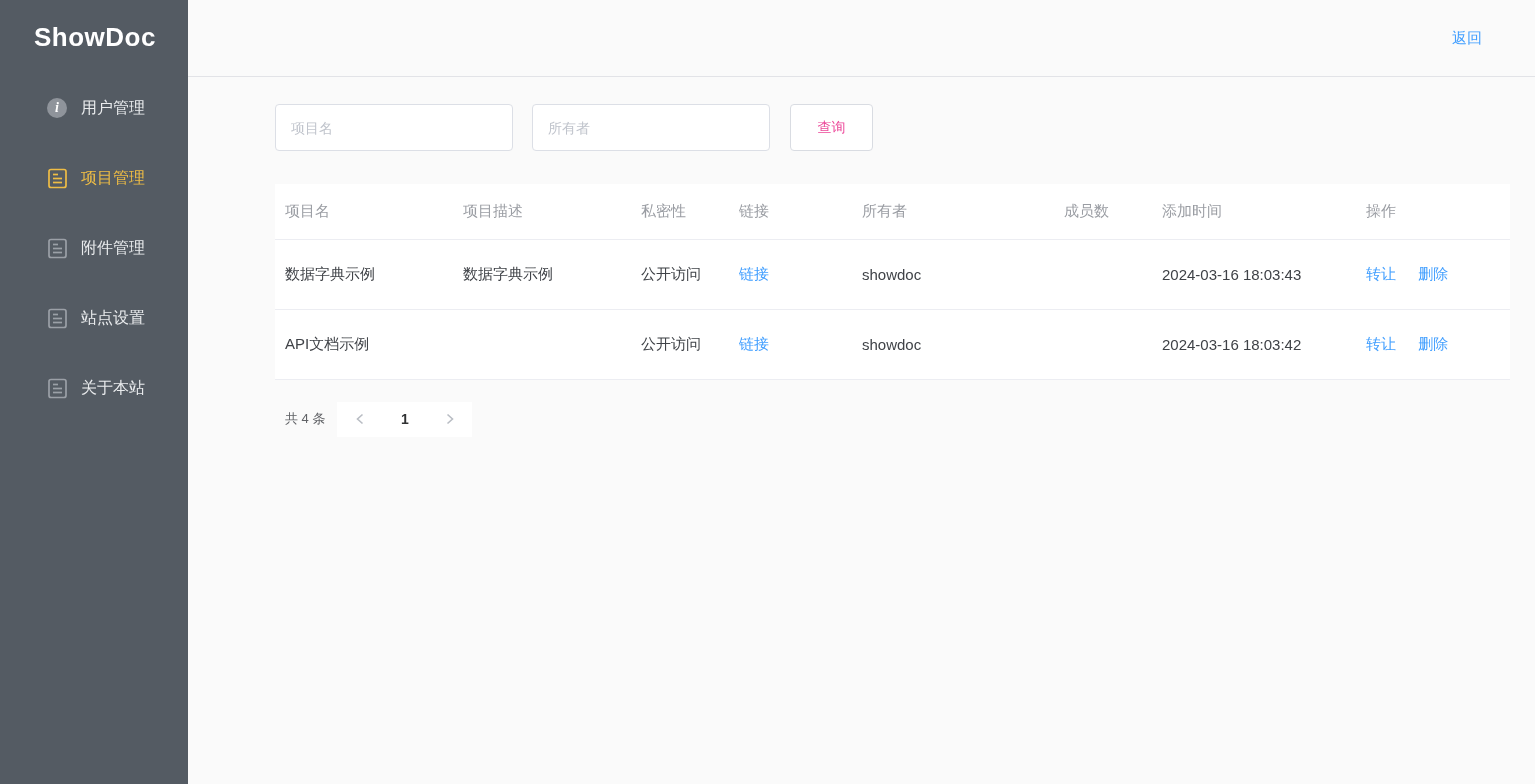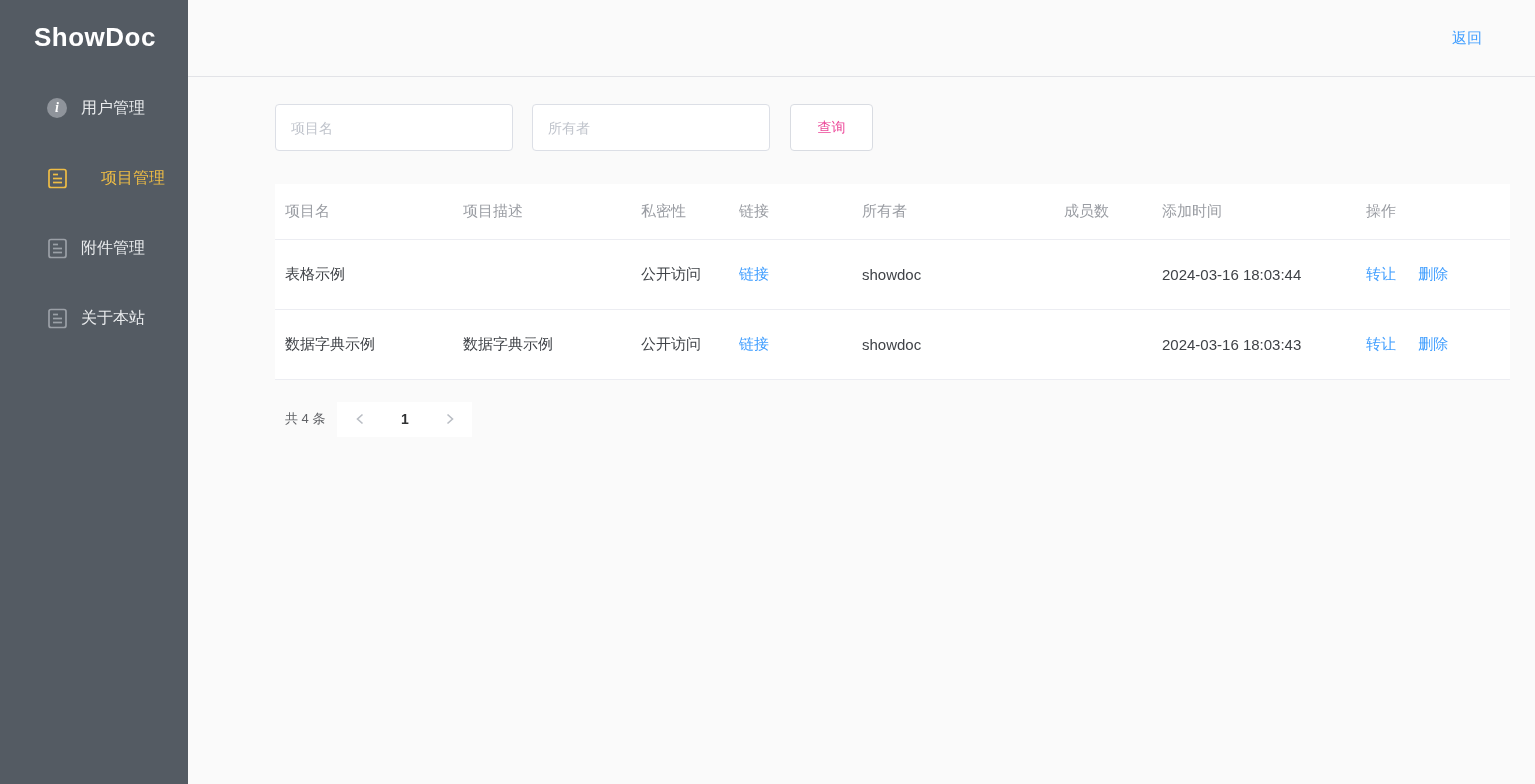--- a/index.html
+++ b/index.html
@@ -5,21 +5,21 @@
   * { margin:0; padding:0; box-sizing:border-box; }
   html,body { width:1535px; height:784px; overflow:hidden; font-family:"Liberation Sans","DejaVu Sans",sans-serif; }
   .app { position:relative; width:1307px; height:784px; background:#fafafa; }
 
   
   .sidebar { position:absolute; left:0; top:0; width:188px; height:784px; background:#545b63; }
   .logo { color:#ffffff; font-size:26px; font-weight:bold; padding:22px 0 0 34px; letter-spacing:.5px; }
   .menu { margin-top:20px; }
   .menu-item { height:70px; display:flex; align-items:center; padding-left:46px; color:#e9ebed; font-size:16px; cursor:pointer; }
   .menu-item .mi-icon { width:22px; height:22px; margin-right:13px; color:#9ba0a7; display:flex; align-items:center; justify-content:center; flex:none; }
-  .menu-item.active { color:#efbd45;gap:20px; }
+  .menu-item.active { color:#efbd45; }
   .menu-item.active .mi-icon { color:#efbd45; }
   .info-circle { width:20px; height:20px; border-radius:50%; background:#8f949b; color:#fff;
     font-family:"Liberation Serif","DejaVu Serif",serif; font-style:italic; font-weight:bold;
     display:flex; align-items:center; justify-content:center; font-size:14px; line-height:1; }
 
   
   .main { position:absolute; left:188px; top:0; width:1347px; height:784px; background:#fafafa; }
   .topbar { height:77px; border-bottom:1px solid #e2e3e7; display:flex; align-items:center; justify-content:flex-end; padding-right:53px; background:#fafafa; }
   .back-link { color:#409eff; font-size:15px; text-decoration:none; cursor:pointer; }
 
@@ -85,20 +85,31 @@
               <rect x="1" y="1.5" width="17" height="18" rx="2" fill="none" stroke="currentColor" stroke-width="1.7"></rect>
               <line x1="5" y1="6.5" x2="10" y2="6.5" stroke="currentColor" stroke-width="1.7"></line>
               <line x1="5" y1="10.5" x2="14" y2="10.5" stroke="currentColor" stroke-width="1.7"></line>
               <line x1="5" y1="14.5" x2="14" y2="14.5" stroke="currentColor" stroke-width="1.7"></line>
             </svg>
         </span>
         <span>附件管理</span>
       </div>
 
 
+      <div class="menu-item">
+        <span class="mi-icon">
+          <svg width="19" height="21" viewBox="0 0 19 21">
+              <rect x="1" y="1.5" width="17" height="18" rx="2" fill="none" stroke="currentColor" stroke-width="1.7"></rect>
+              <line x1="5" y1="6.5" x2="10" y2="6.5" stroke="currentColor" stroke-width="1.7"></line>
+              <line x1="5" y1="10.5" x2="14" y2="10.5" stroke="currentColor" stroke-width="1.7"></line>
+              <line x1="5" y1="14.5" x2="14" y2="14.5" stroke="currentColor" stroke-width="1.7"></line>
+            </svg>
+        </span>
+        <span>站点设置</span>
+      </div>
 
       <div class="menu-item">
         <span class="mi-icon">
           <svg width="19" height="21" viewBox="0 0 19 21">
               <rect x="1" y="1.5" width="17" height="18" rx="2" fill="none" stroke="currentColor" stroke-width="1.7"></rect>
               <line x1="5" y1="6.5" x2="10" y2="6.5" stroke="currentColor" stroke-width="1.7"></line>
               <line x1="5" y1="10.5" x2="14" y2="10.5" stroke="currentColor" stroke-width="1.7"></line>
               <line x1="5" y1="14.5" x2="14" y2="14.5" stroke="currentColor" stroke-width="1.7"></line>
             </svg>
         </span>
@@ -140,40 +151,40 @@
               <th>私密性</th>
               <th>链接</th>
               <th>所有者</th>
               <th>成员数</th>
               <th>添加时间</th>
               <th>操作</th>
             </tr>
           </thead>
           <tbody>
             <tr>
-              <td>表格示例</td>
-              <td></td>
-              <td>公开访问</td>
-              <td><a class="tbl-link">链接</a></td>
-              <td>showdoc</td>
-              <td></td>
-              <td>2024-03-16 18:03:44</td>
-              <td class="actions">
-                <a class="tbl-link">转让</a>
-                <a class="tbl-link">删除</a>
-              </td>
-            </tr>
-            <tr>
               <td>数据字典示例</td>
               <td>数据字典示例</td>
               <td>公开访问</td>
               <td><a class="tbl-link">链接</a></td>
               <td>showdoc</td>
               <td></td>
               <td>2024-03-16 18:03:43</td>
+              <td class="actions">
+                <a class="tbl-link">转让</a>
+                <a class="tbl-link">删除</a>
+              </td>
+            </tr>
+            <tr>
+              <td>API文档示例</td>
+              <td></td>
+              <td>公开访问</td>
+              <td><a class="tbl-link">链接</a></td>
+              <td>showdoc</td>
+              <td></td>
+              <td>2024-03-16 18:03:42</td>
               <td class="actions">
                 <a class="tbl-link">转让</a>
                 <a class="tbl-link">删除</a>
               </td>
             </tr>
           </tbody>
         </table>
       </div>
 
       <div class="pagination">

